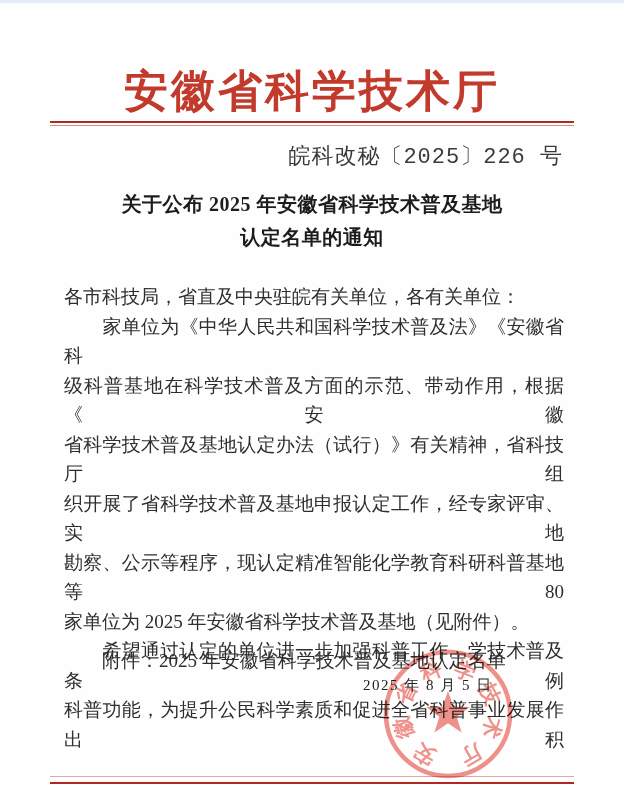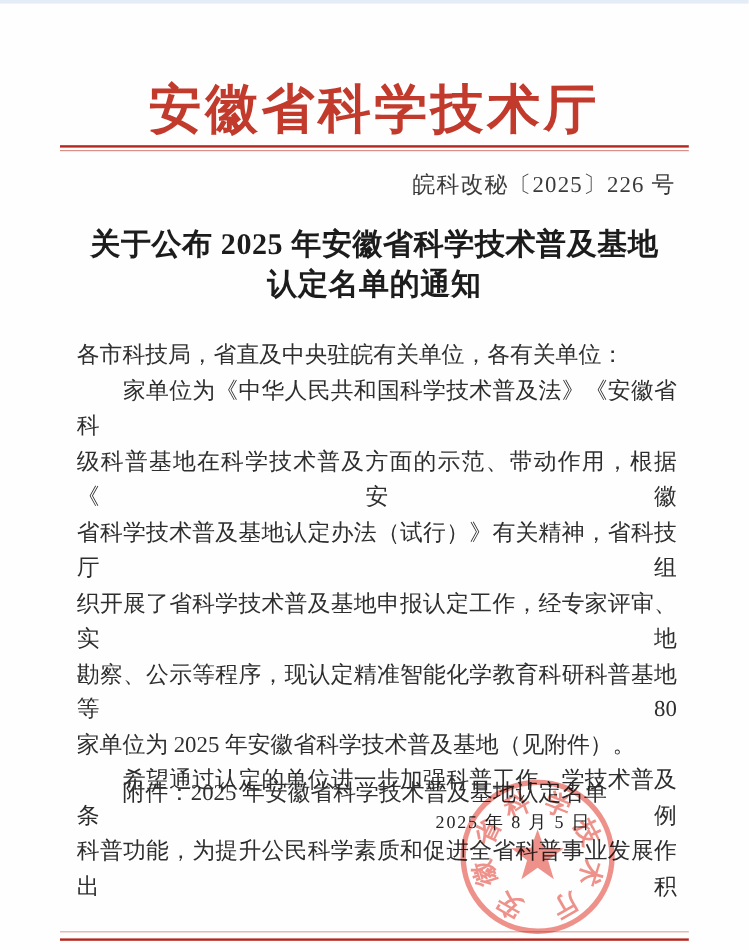--- a/index.html
+++ b/index.html
@@ -42,32 +42,33 @@
     height: 0;
     border-top: 2.5px solid #b2281e;
     border-bottom: 1.5px solid #d98f86;
     padding-top: 2px;
     box-sizing: content-box;
   }
   .doc-number {
     position: absolute;
     top: 141px;
     right: 61px;
-    font-size: 19px;
+    font-size: 22px;
     letter-spacing: 1px;
     color: #3a3a3a;
+    font-family: Liberation Mono, monospace;
   }
   .notice-title {
     position: absolute;
     top: 188px;
     left: 0;
     width: 100%;
     text-align: center;
     font-weight: bold;
-    font-size: 25px;
+    font-size: 20px;
     line-height: 33px;
     color: #1c1c1c;
     letter-spacing: 0.5px;
   }
   .body-block {
     position: absolute;
     top: 282px;
     left: 64px;
     width: 500px;
     font-size: 19px;

